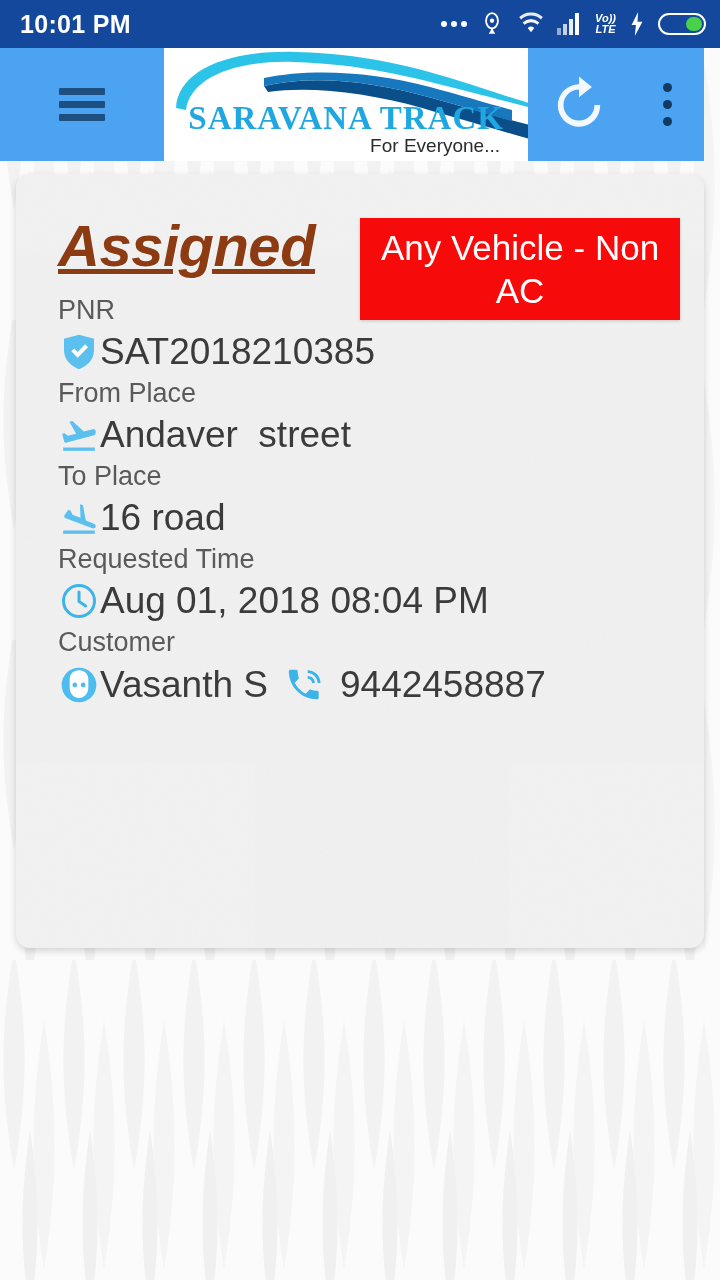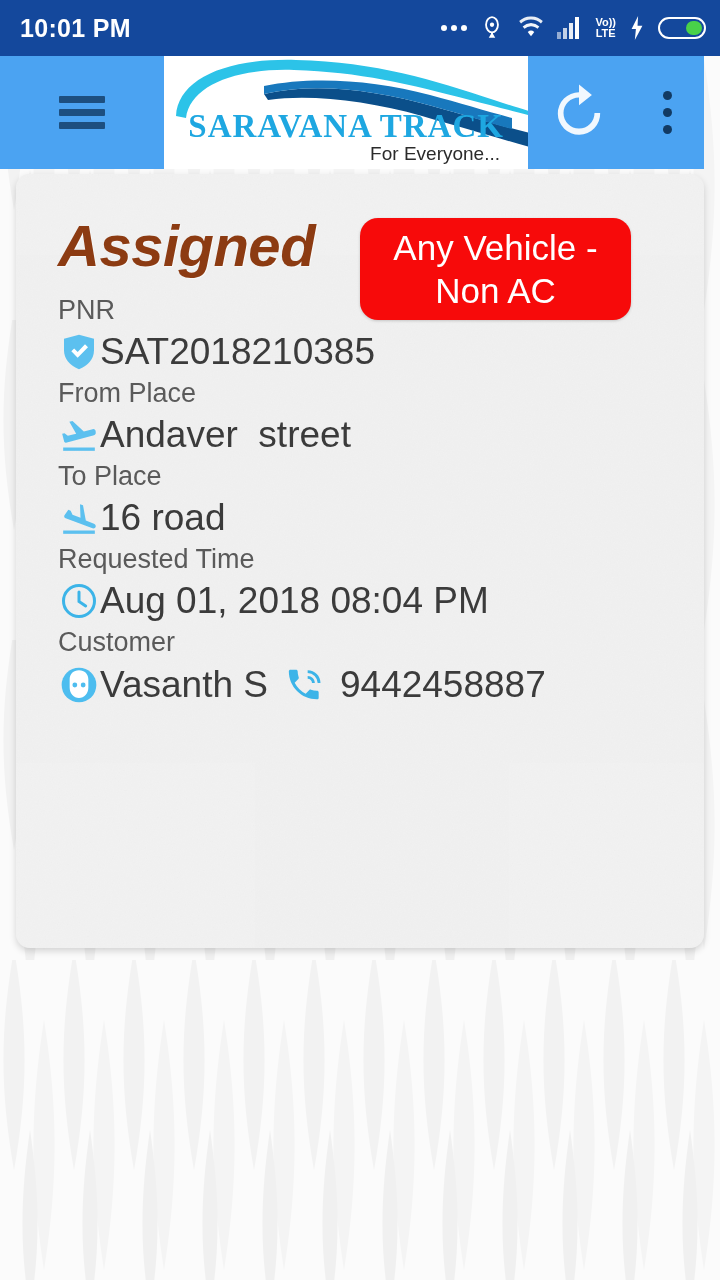--- a/index.html
+++ b/index.html
@@ -15,30 +15,30 @@
   #bg-texture{
     position:absolute; left:0; top:0; width:720px; height:1280px;
     background:#fbfbfb;
     z-index:0;
   }
   #bg-texture svg{ display:block; }
 
   
   #status-bar{
     position:relative; z-index:5;
-    height:56px; width:720px;
+    height:48px; width:720px;
     background:#14489c;
     display:flex; align-items:center; justify-content:space-between;
     padding:0 14px 0 20px;
   }
   #status-clock{
     color:#ffffff; font-size:25px; font-weight:bold; letter-spacing:0.3px;
     font-family:"Liberation Sans", sans-serif;
   }
-  #status-icons{ display:flex; align-items:center; gap:12px; }
+  #status-icons{ display:flex; align-items:center; gap:12px;font-style:italic; }
   #status-icons .si{ display:flex; align-items:center; }
   .dots3{ display:flex; gap:4px; align-items:center; }
   .dots3 i{ width:6px; height:6px; border-radius:50%; background:#fff; display:block; }
   .volte{ color:#fff; font-size:11px; font-weight:bold; line-height:11px; text-align:center;
           font-family:"Liberation Sans", sans-serif; letter-spacing:0; }
   .battery{
     width:48px; height:22px; border:2px solid #ffffff; border-radius:11px;
     position:relative; display:flex; align-items:center; padding:2px;
   }
   .battery .fill{ width:40%; height:100%; background:#49d149; border-radius:8px; margin-left:auto; }
@@ -90,24 +90,25 @@
   #card-noise{ position:absolute; inset:0; opacity:.55; }
   #card-inner{ position:relative; z-index:2; padding:0; height:100%; }
 
   #card-head{ position:relative; height:120px; }
   #status-title{
     position:absolute; left:42px; top:38px;
     font-size:58px; font-weight:bold; font-style:italic;
     color:#8c3b12; letter-spacing:-0.5px;
     font-family:"Liberation Sans", sans-serif;
     text-shadow:1px 1px 0 rgba(255,255,255,.55);
+    text-decoration:underline;
   }
   #vehicle-badge{
-    position:absolute; left:344px; top:44px; width:271px; min-height:102px;
-    background:#f70a0a; border-radius:18px;
+    position:absolute; left:344px; top:44px; width:320px; min-height:102px;
+    background:#f70a0a; border-radius:0;
     color:#ffffff; font-size:35px; line-height:43px; text-align:center;
     display:flex; align-items:center; justify-content:center;
     padding:6px 10px;
     box-shadow:0 1px 3px rgba(0,0,0,.18);
     cursor:pointer;
   }
 
   .field{ padding:0 0 0 42px; }
   .field-label{
     font-size:27px; color:#5a5a5a; font-family:"Liberation Sans", sans-serif;

